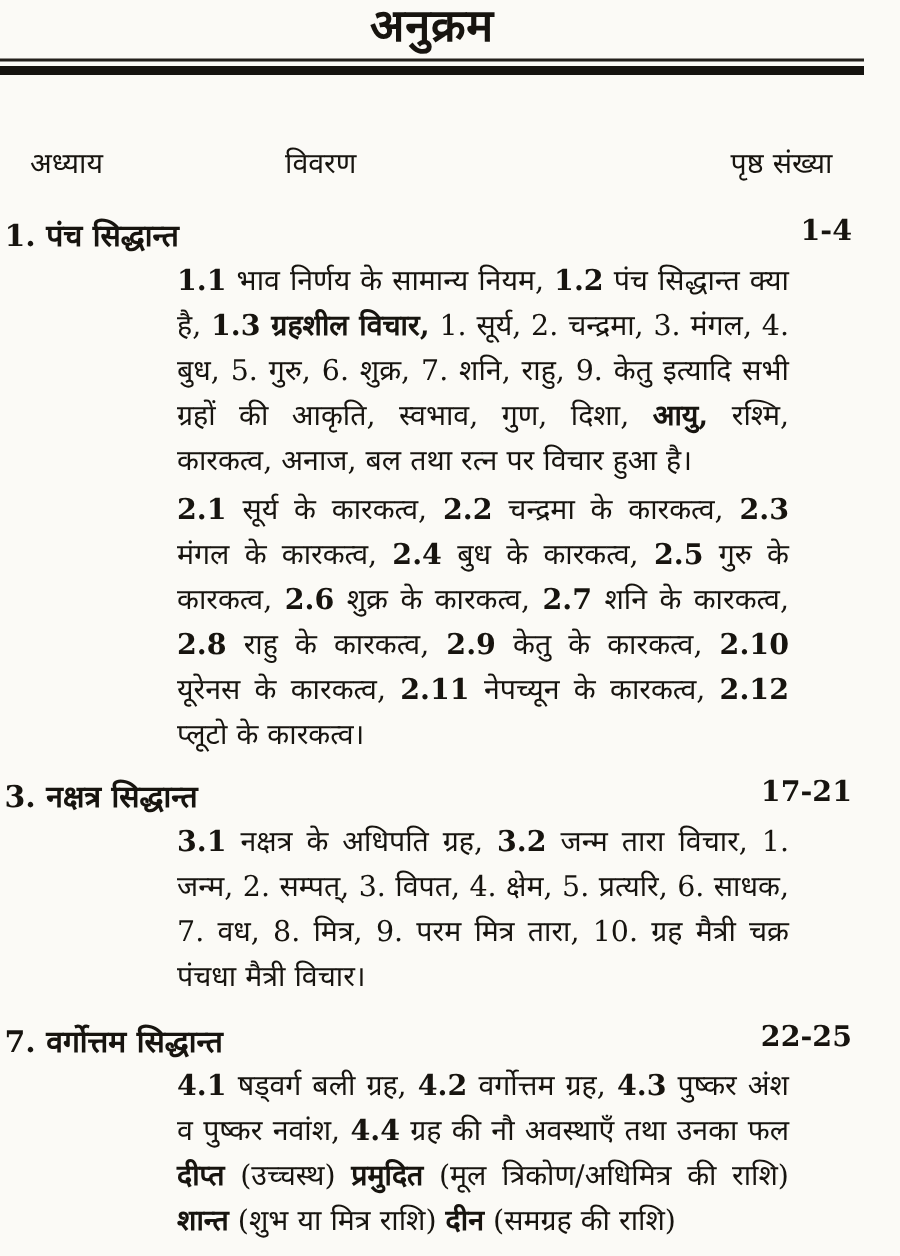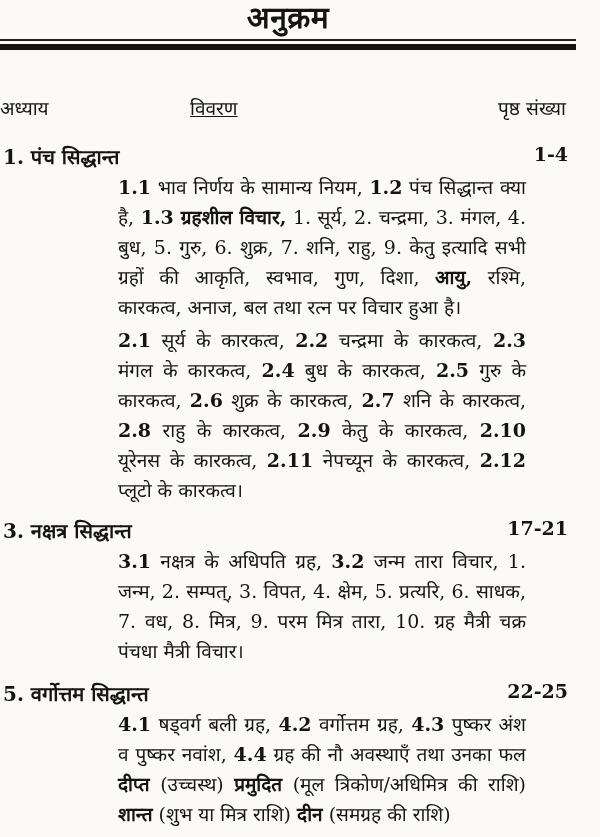--- a/index.html
+++ b/index.html
@@ -23,23 +23,23 @@
     letter-spacing: 0.5px;
   }
   .rule-thin  { height: 2px; background: #24211c; margin-top: 3px; }
   .rule-thick { height: 6px; background: #15130f; margin-top: 3px; }
   .toc-header {
     position: relative;
     height: 26px;
     margin-top: 45px;
     font-size: 19px;
   }
-  .col-chapter { position: absolute; left: 0; }
-  .col-desc    { position: absolute; left: 190px; text-decoration: underline; }
-  .col-pages   { position: absolute; right: 10px; }
+  .col-chapter { position: absolute; left: 20px; }
+  .col-desc    { position: absolute; left: 190px; }
+  .col-pages   { position: absolute; right: 21px; }
   .entry-heading {
     position: relative;
     height: 26px;
     font-size: 20px;
     font-weight: bold;
     text-align: right;
   }
   .entry-heading .h-title { position: absolute; left: 3px; white-space: nowrap; }
   .entry-heading .h-pages { position: absolute; right: 8px; font-size: 19px; }
   .entry-desc {
@@ -85,19 +85,19 @@
   <div class="toc-entry">
     <div class="entry-heading mt-e3">
       <span class="h-title">3. नक्षत्र सिद्धान्त</span>
       <span class="h-pages">17-21</span>
     </div>
     <div class="entry-desc"><span class="b">3.1</span><span> नक्षत्र के अधिपति ग्रह, </span><span class="b">3.2</span><span> जन्म तारा विचार, 1. जन्म, 2. सम्पत्, 3. विपत, 4. क्षेम, 5. प्रत्यरि, 6. साधक, 7. वध, 8. मित्र, 9. परम मित्र तारा, 10. ग्रह मैत्री चक्र पंचधा मैत्री विचार।</span></div>
   </div>
 
   <div class="toc-entry">
     <div class="entry-heading mt-e4">
-      <span class="h-title">5. वर्गोत्तम सिद्धान्त</span>
+      <span class="h-title">7. वर्गोत्तम सिद्धान्त</span>
       <span class="h-pages">22-25</span>
     </div>
     <div class="entry-desc"><span class="b">4.1</span><span> षड्वर्ग बली ग्रह, </span><span class="b">4.2</span><span> वर्गोत्तम ग्रह, </span><span class="b">4.3</span><span> पुष्कर अंश व पुष्कर नवांश, </span><span class="b">4.4</span><span> ग्रह की नौ अवस्थाएँ तथा उनका फल </span><span class="b">दीप्त</span><span> (उच्चस्थ) </span><span class="b">प्रमुदित</span><span> (मूल त्रिकोण/अधिमित्र की राशि) </span><span class="b">शान्त</span><span> (शुभ या मित्र राशि) </span><span class="b">दीन</span><span> (समग्रह की राशि)</span></div>
   </div>
 
 </div>
 
 </body></html>

